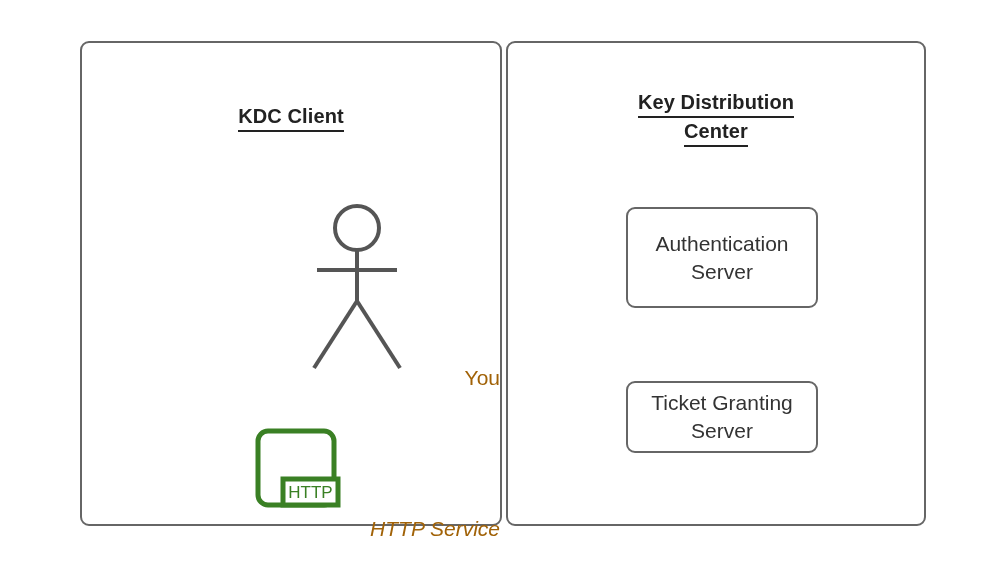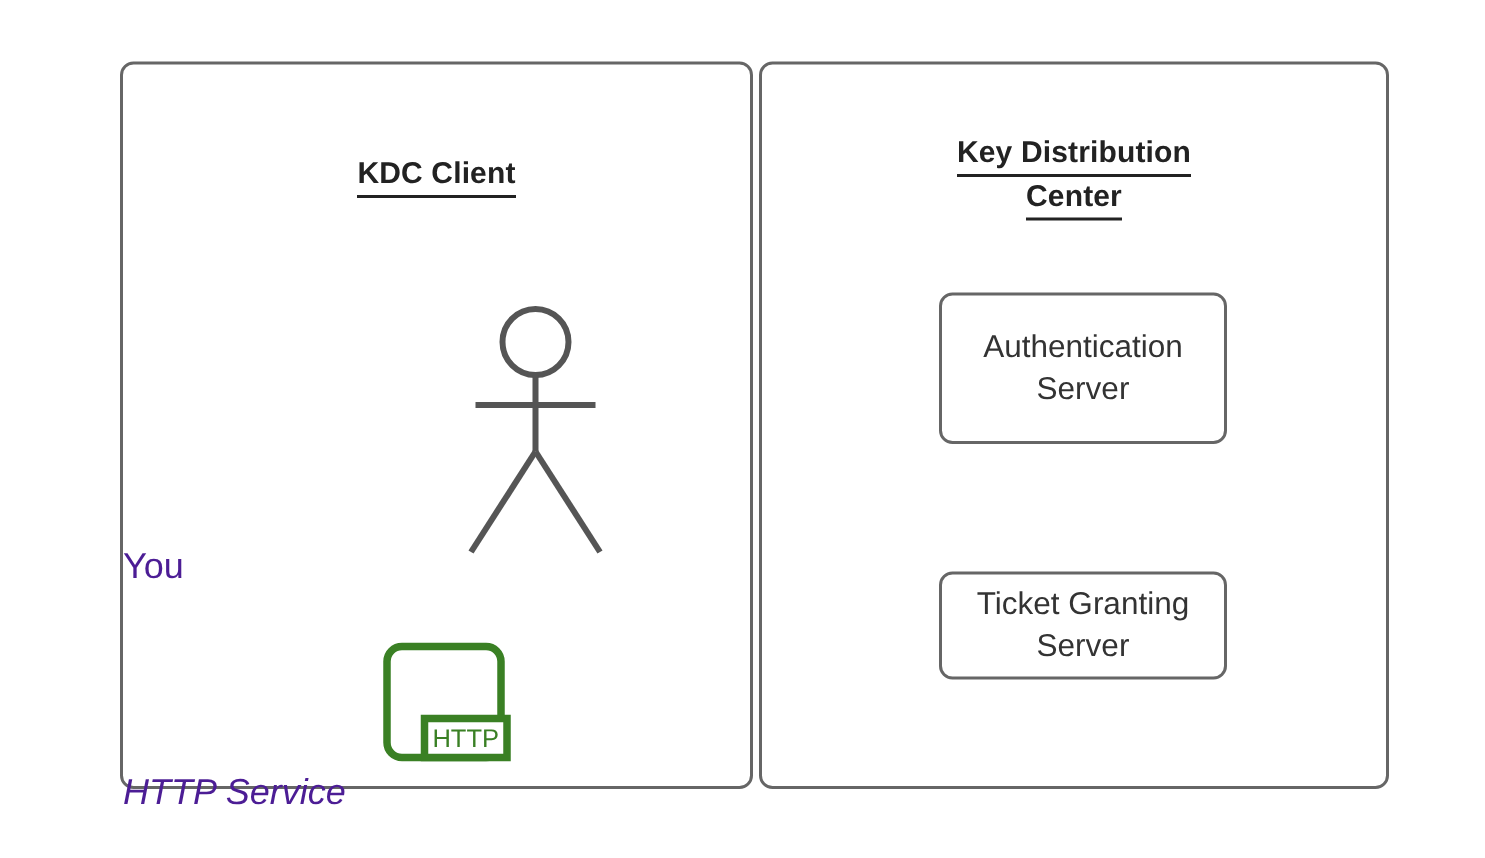--- a/index.html
+++ b/index.html
@@ -74,23 +74,23 @@
     left: 154px;
     top: 120px;
     width: 243px;
     height: 215px;
   }
 
   .label {
     position: absolute;
     left: 0;
     width: 100%;
-    text-align: left;
-    font-size: 24px;
-    color: #4c1d95;
+    text-align: right;
+    font-size: 21px;
+    color: #a16207;
     line-height: 26px;
   }
   #label-you {
     top: 322px;
   }
   #label-http {
     top: 473px;
     font-style: italic;
   }
 
@@ -113,21 +113,21 @@
     display: flex;
     align-items: center;
     justify-content: center;
     text-align: center;
     font-size: 21px;
     line-height: 28px;
     color: #333333;
   }
   #box-auth {
     left: 118px;
-    top: 152px;
+    top: 164px;
     width: 192px;
     height: 101px;
   }
   #box-tgs {
     left: 118px;
     top: 338px;
     width: 192px;
     height: 72px;
   }
   .kdc-box-label {

